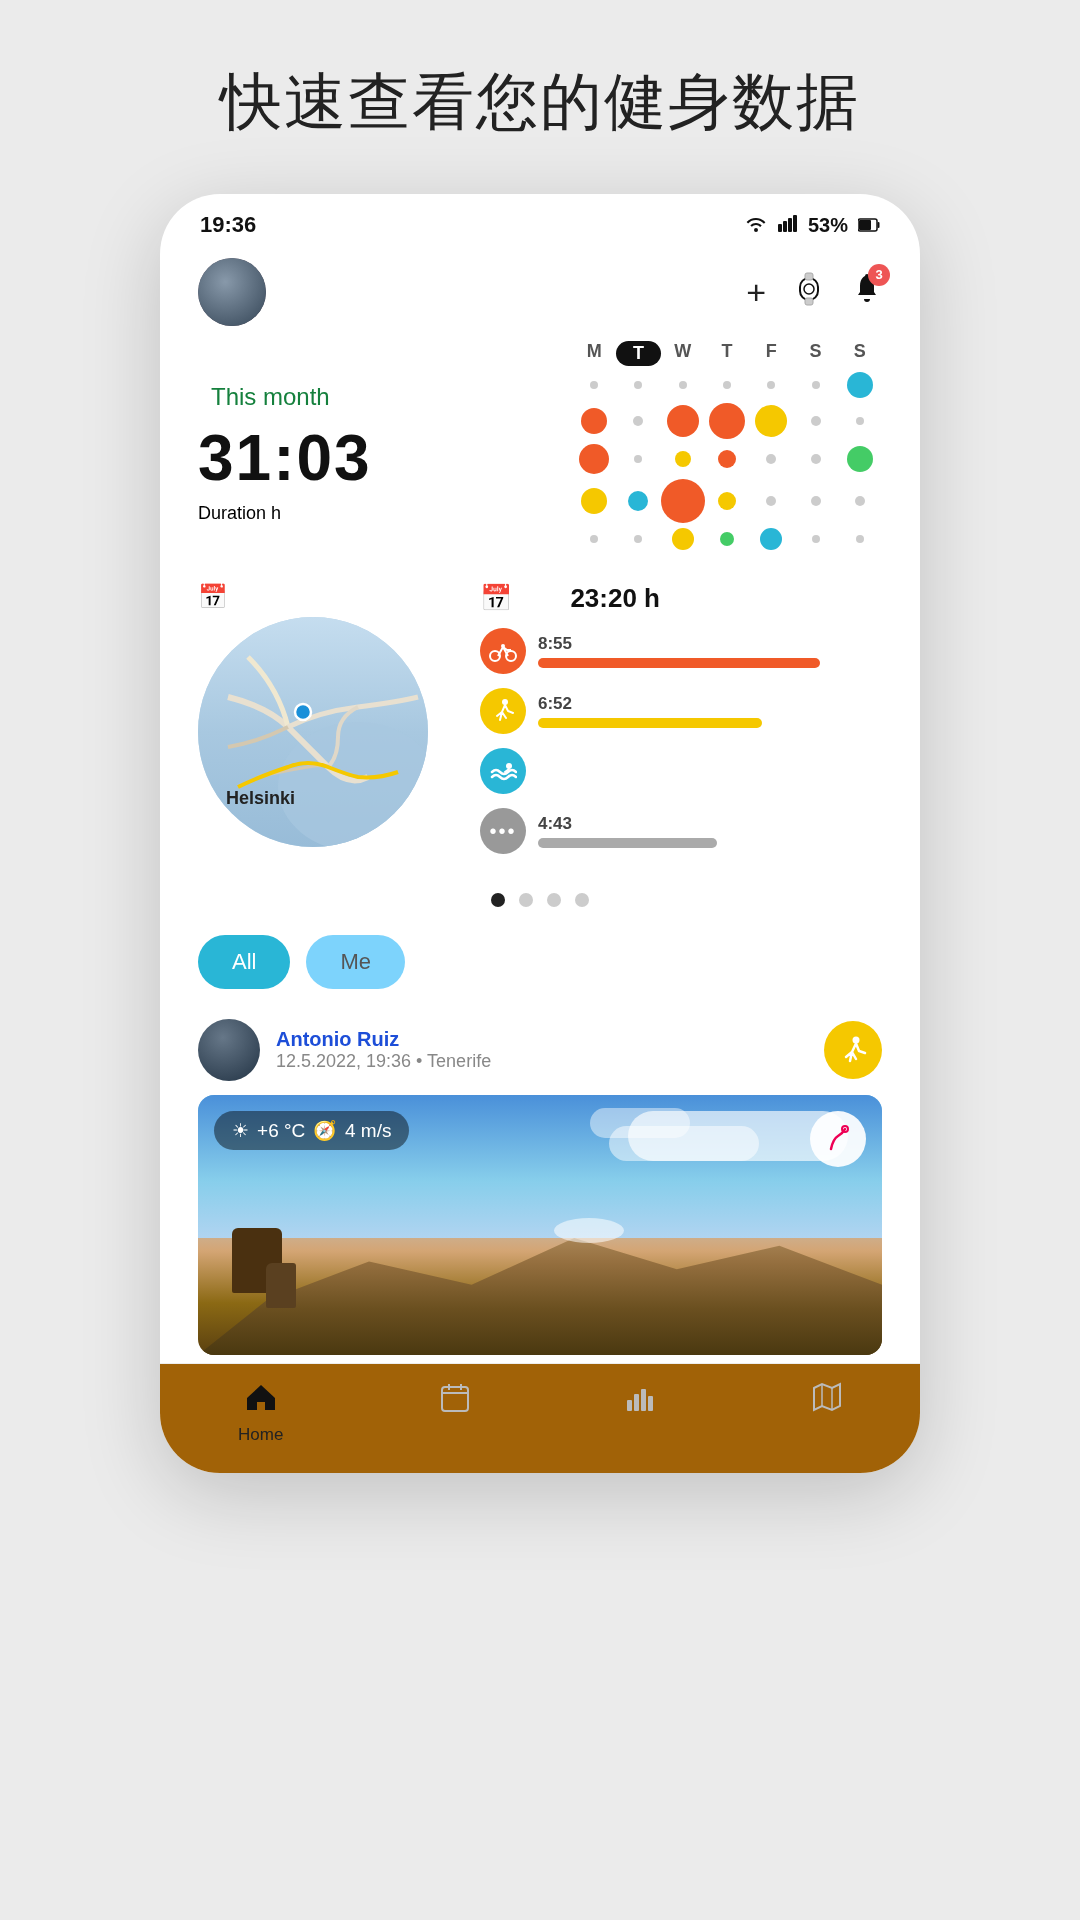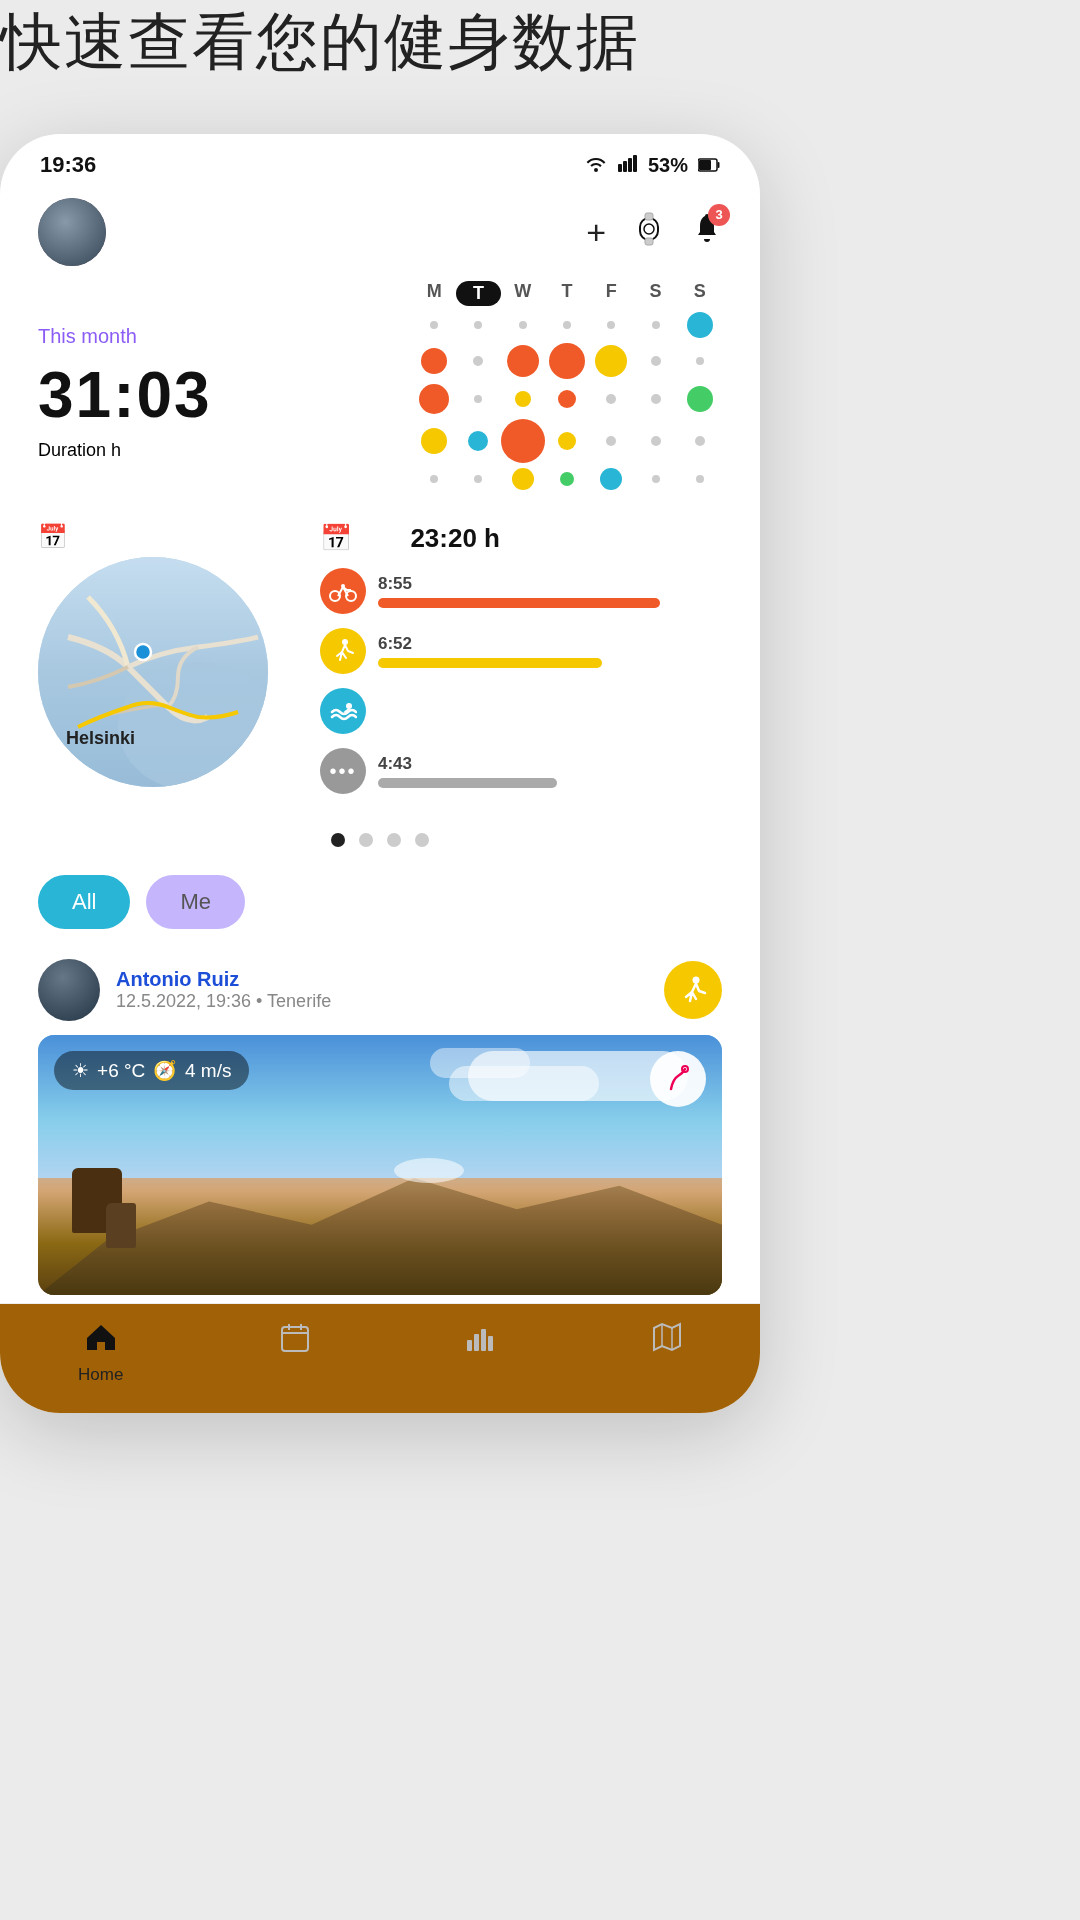--- a/index.html
+++ b/index.html
@@ -11,20 +11,22 @@
       min-height: 1920px;
       width: 1080px;
       font-family: -apple-system, 'Helvetica Neue', Arial, sans-serif;
     }
     .page-wrapper {
       width: 1080px;
       min-height: 1920px;
       background: #ebebeb;
       display: flex;
       flex-direction: column;
+      align-items: center;
+      padding-top: 60px;
     }
     .page-title {
       font-size: 62px;
       font-weight: 500;
       color: #222;
       margin-bottom: 50px;
       letter-spacing: 2px;
     }
     
     .phone-frame {
@@ -105,23 +107,24 @@
       gap: 20px;
     }
     .stats-left {
       flex: 1;
       display: flex;
       flex-direction: column;
       justify-content: center;
       padding-top: 10px;
     }
     .this-month-label {
-      font-size: 20px;
-      color: #8b5cf6;
+      font-size: 24px;
+      color: #15803d;
       margin-bottom: 10px;
+      margin-left: 13px;
     }
     .big-time {
       font-size: 64px;
       font-weight: 700;
       color: #111;
       letter-spacing: 2px;
     }
     .duration-label {
       font-size: 18px;
       color: #000000;
@@ -267,21 +270,21 @@
       font-size: 22px;
       font-weight: 500;
       cursor: pointer;
       border: none;
     }
     .pill.active {
       background: #29b6d6;
       color: #fff;
     }
     .pill.inactive {
-      background: #c4b5fd;
+      background: #7dd3fc;
       color: #555;
     }
     
     .activity-post {
       padding: 10px 38px 0;
     }
     .post-header {
       display: flex;
       align-items: center;
       justify-content: space-between;

